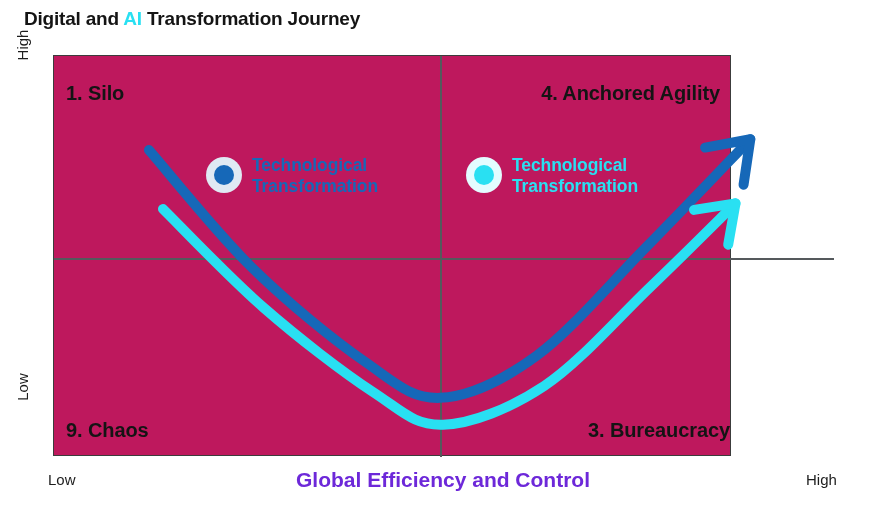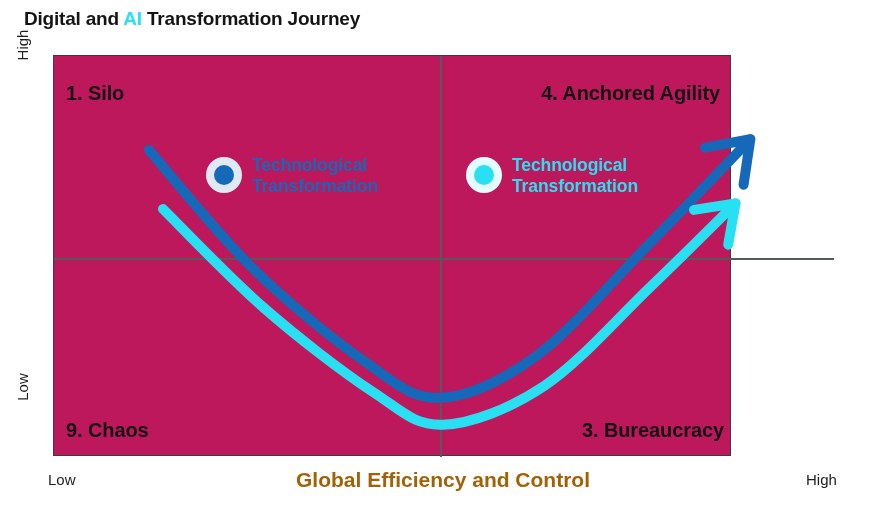--- a/index.html
+++ b/index.html
@@ -64,21 +64,21 @@
     position: absolute;
     font-size: 20px;
     font-weight: bold;
     color: #141414;
     white-space: nowrap;
     letter-spacing: -0.1px;
   }
   #quadrant-1 { left: 12px;  top: 26px; }
   #quadrant-4 { right: 10px; top: 26px; }
   #quadrant-2 { left: 12px;  bottom: 13px; }
-  #quadrant-3 { right: 6px; bottom: 13px; }
+  #quadrant-3 { right: 0; bottom: 13px; }
   #y-tick-high, #y-tick-low {
     position: absolute;
     left: 14px;
     width: 70px;
     height: 22px;
     font-size: 15px;
     color: #1d1d1d;
     white-space: nowrap;
     text-align: center;
   }
@@ -94,21 +94,21 @@
   }
 
   #x-axis-title {
     position: absolute;
     left: 53px;
     top: 468px;
     width: 780px;
     text-align: center;
     font-size: 21px;
     font-weight: bold;
-    color: #a16207;
+    color: #6d28d9;
     white-space: nowrap;
   }
   #x-tick-low {
     position: absolute;
     left: 48px;
     top: 471px;
     font-size: 15px;
     color: #1d1d1d;
   }
   #x-tick-high {

